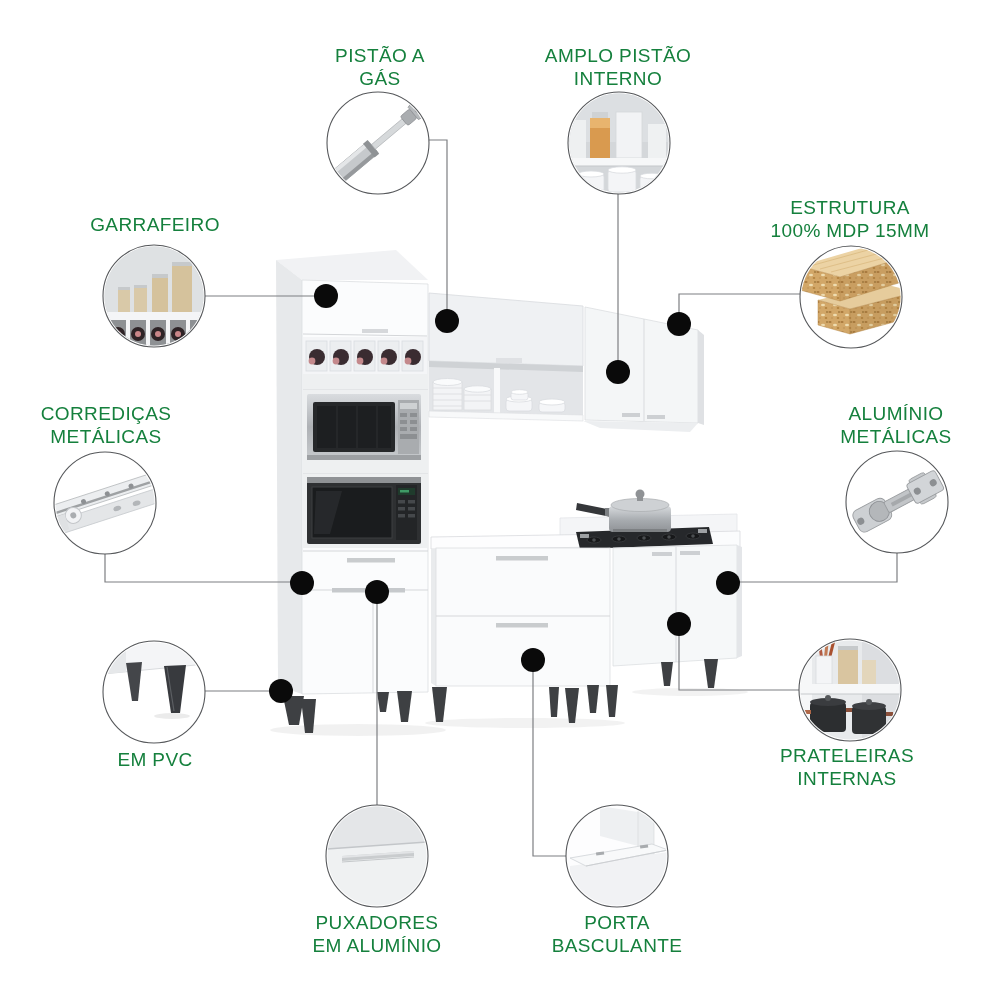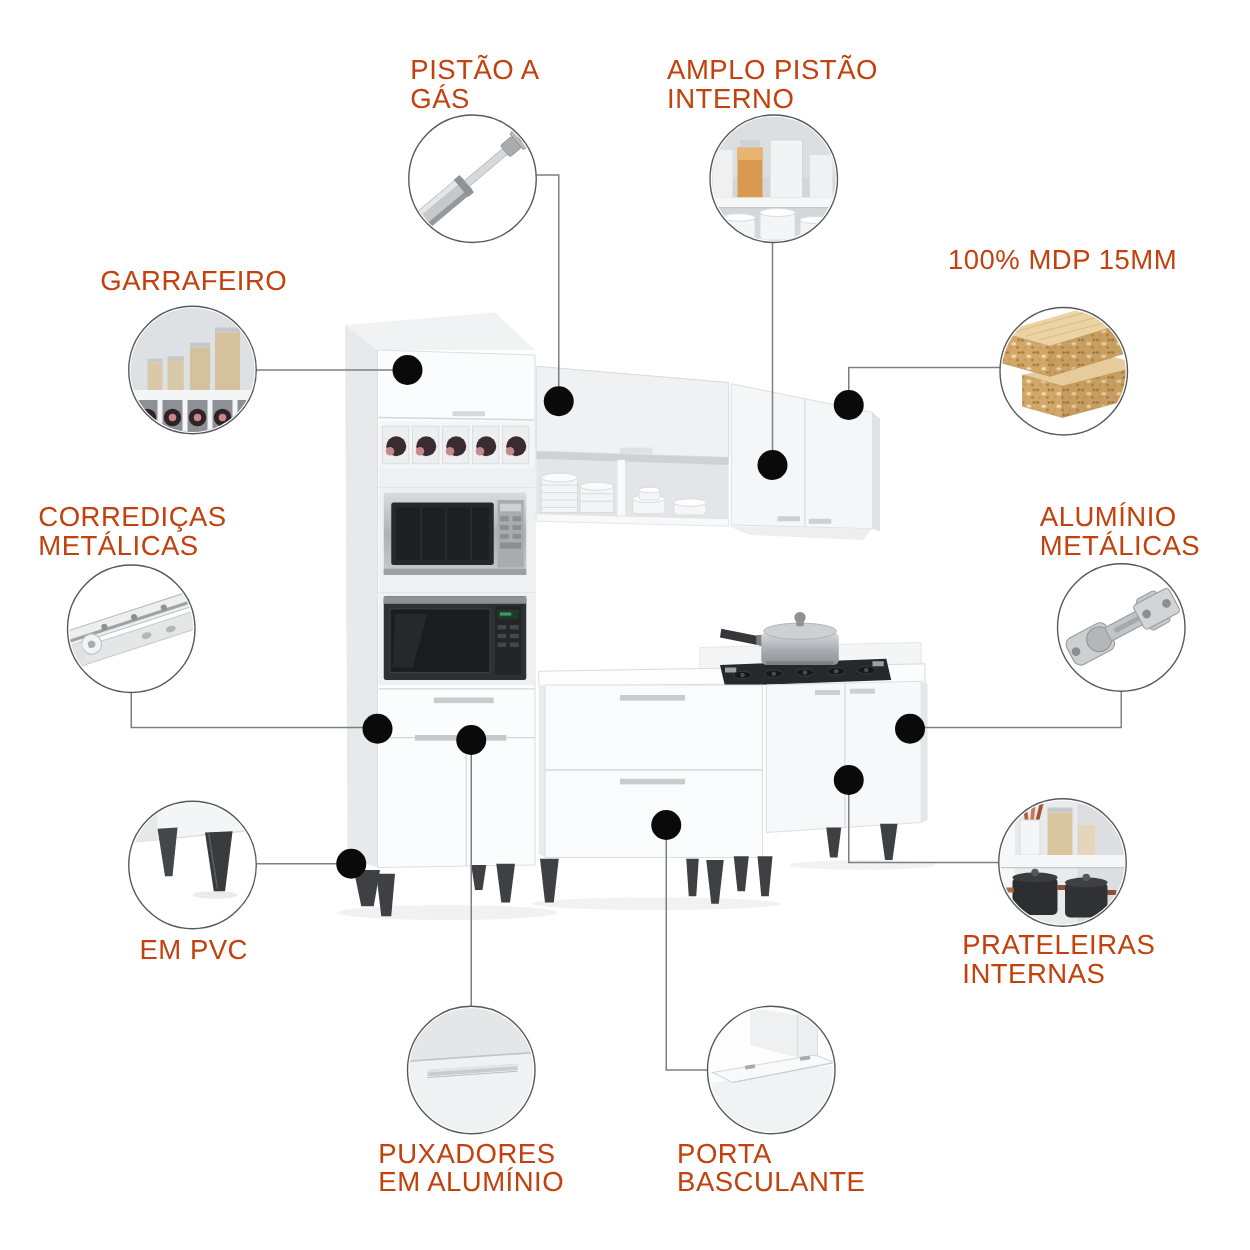--- a/index.html
+++ b/index.html
@@ -1,20 +1,20 @@
 <!DOCTYPE html>
 <html><head>
 <meta charset="utf-8">
 <style>
   html,body{margin:0;padding:0;background:#ffffff;}
   .canvas{position:relative;width:1000px;height:1000px;background:#ffffff;overflow:hidden;
           font-family:"Liberation Sans", sans-serif;}
   .art{position:absolute;left:0;top:0;width:1000px;height:1000px;}
-  .label{position:absolute;transform:translateX(-50%);text-align:left;white-space:nowrap;
-         font-size:22px;letter-spacing:0.4px;line-height:23px;color:#c2410c;}
+  .label{position:absolute;transform:translateX(-50%);text-align:center;white-space:nowrap;
+         font-size:19px;letter-spacing:0.4px;line-height:23px;color:#15803d;}
   .label span{display:block;}
 </style>
 </head>
 <body>
 
 <div class="canvas">
 
 <svg class="art" viewBox="0 0 1000 1000">
   <defs>
     <linearGradient id="gSilverV" x1="0" y1="0" x2="0" y2="1">
@@ -503,20 +503,21 @@
   <span>GÁS</span>
 </div>
 <div class="label" style="left:618px; top:44px">
   <span>AMPLO PISTÃO</span>
   <span>INTERNO</span>
 </div>
 <div class="label" style="left:155px; top:213px">
   <span>GARRAFEIRO</span>
 </div>
 <div class="label" style="left:850px; top:196px">
+  <span>ESTRUTURA</span>
   <span>100% MDP 15MM</span>
 </div>
 <div class="label" style="left:106px; top:402px">
   <span>CORREDIÇAS</span>
   <span>METÁLICAS</span>
 </div>
 <div class="label" style="left:896px; top:402px">
   <span>ALUMÍNIO</span>
   <span>METÁLICAS</span>
 </div>

